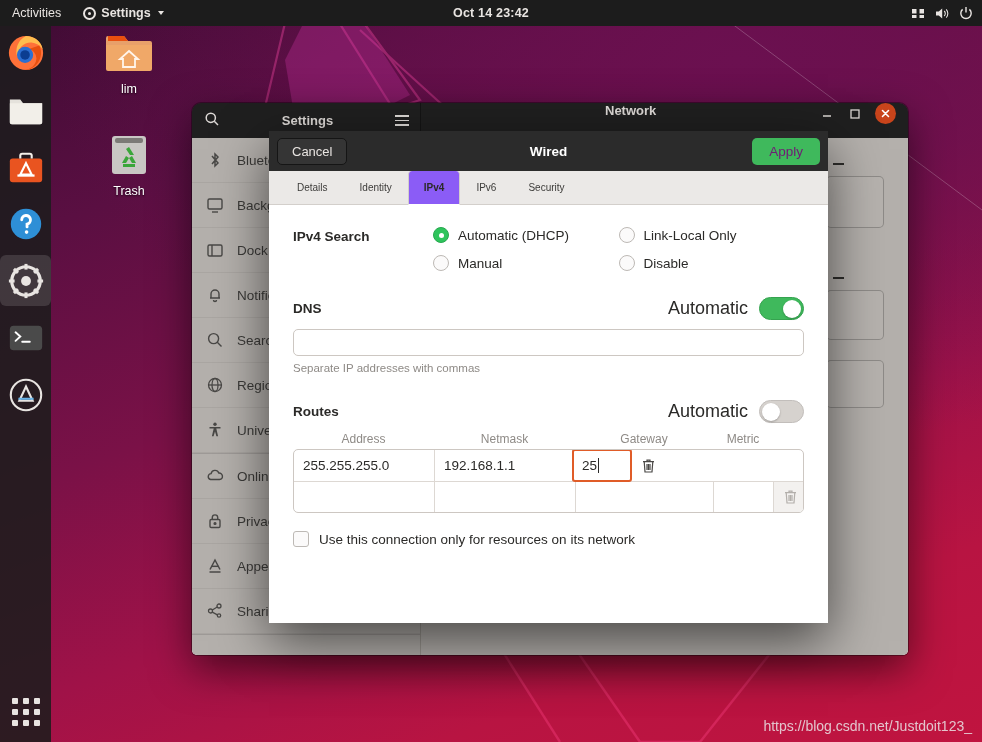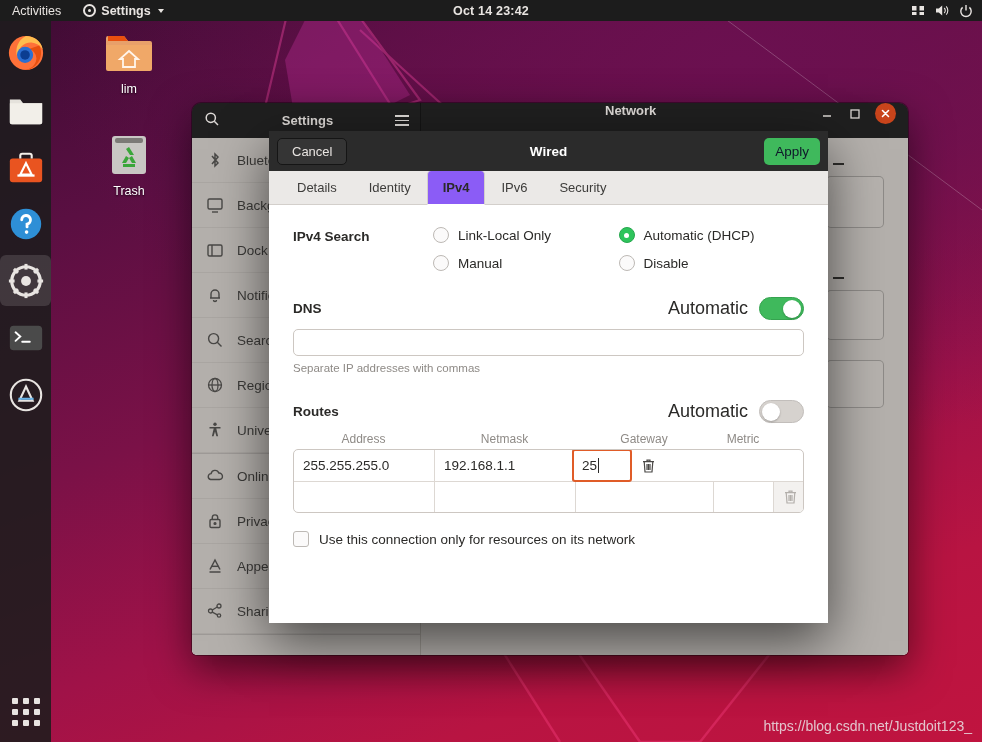--- a/index.html
+++ b/index.html
@@ -15,21 +15,21 @@
   #wallpaper {
     position: absolute; inset: 0;
     background:
       radial-gradient(ellipse 120% 90% at 75% 8%, #6b1050 0%, rgba(107,16,80,0) 58%),
       linear-gradient(160deg, #3d0b33 0%, #5a0f42 22%, #7a1147 45%, #a01248 65%, #b81442 82%, #c0143f 100%);
   }
   #wp-shapes { position: absolute; inset: 0; }
 
   
   #topbar {
-    position: absolute; left: 0; top: 0; width: 982px; height: 21px;
+    position: absolute; left: 0; top: 0; width: 982px; height: 26px;
     background: #1c1c1c; color: #e8e4e1;
     display: flex; align-items: center;
     font-size: 12.5px; z-index: 60;
   }
   #topbar .tb-activities { margin-left: 12px; font-weight: 400; }
   #topbar .tb-app {
     display: flex; align-items: center; gap: 5px;
     margin-left: 22px; font-weight: 700;
   }
   #topbar .tb-gear-glyph {
@@ -147,31 +147,31 @@
     justify-content: space-between; padding: 0 8px; flex: 0 0 40px;
   }
   #btn-cancel {
     background: #353535; border: 1px solid #151515; color: #e8e4e1;
     border-radius: 5px; padding: 5px 14px; font-size: 13px;
     font-family: inherit; cursor: pointer;
   }
   #dlg-title { color: #ffffff; font-weight: 700; font-size: 13.5px;
                position: absolute; left: 50%; transform: translateX(-50%); }
   #btn-apply {
-    background: #3fb95c; border: none; color: #0f172a;
-    border-radius: 5px; padding: 6px 11px; font-size: 13.5px;
+    background: #3fb95c; border: none; color: #701a75;
+    border-radius: 5px; padding: 6px 17px; font-size: 13.5px;
     font-family: inherit; cursor: pointer;
   }
   #dlg-tabs {
     height: 34px; background: #ebe9e7; display: flex; align-items: stretch;
     padding-left: 12px; border-bottom: 1px solid #d3cfcb; flex: 0 0 34px;
   }
   .dtab {
     padding: 0 15px; display: flex; align-items: center;
-    font-size: 13px; color: #3d3c3a; cursor: pointer;
+    font-size: 10px; color: #3d3c3a; cursor: pointer;
     border-right: 1px solid transparent; border-left: 1px solid transparent;
   }
   .dtab.sel {
     background: #8b5cf6; font-weight: 700; color: #2b2a28;
     border-left: 1px solid #d3cfcb; border-right: 1px solid #d3cfcb;
     border-bottom: 1px solid #fff; margin-bottom: -1px;
     border-radius: 4px 4px 0 0;
   }
   #dlg-content { flex: 1; background: #fff; padding: 22px 24px 0 24px; overflow: hidden; }
 
@@ -469,26 +469,26 @@
     <div class="dtab">IPv6</div>
     <div class="dtab">Security</div>
   </div>
 
   <div id="dlg-content">
 
     <div class="row-methods">
       <div class="methods-label sec-title">IPv4 Search</div>
       <div class="methods-grid">
         <label class="radio-opt">
+          <span class="radio on"></span>
+          <span>Automatic (DHCP)</span>
+        </label>
+        <label class="radio-opt">
           <span class="radio"></span>
           <span>Link-Local Only</span>
-        </label>
-        <label class="radio-opt">
-          <span class="radio on"></span>
-          <span>Automatic (DHCP)</span>
         </label>
         <label class="radio-opt">
           <span class="radio"></span>
           <span>Manual</span>
         </label>
         <label class="radio-opt">
           <span class="radio"></span>
           <span>Disable</span>
         </label>
       </div>

